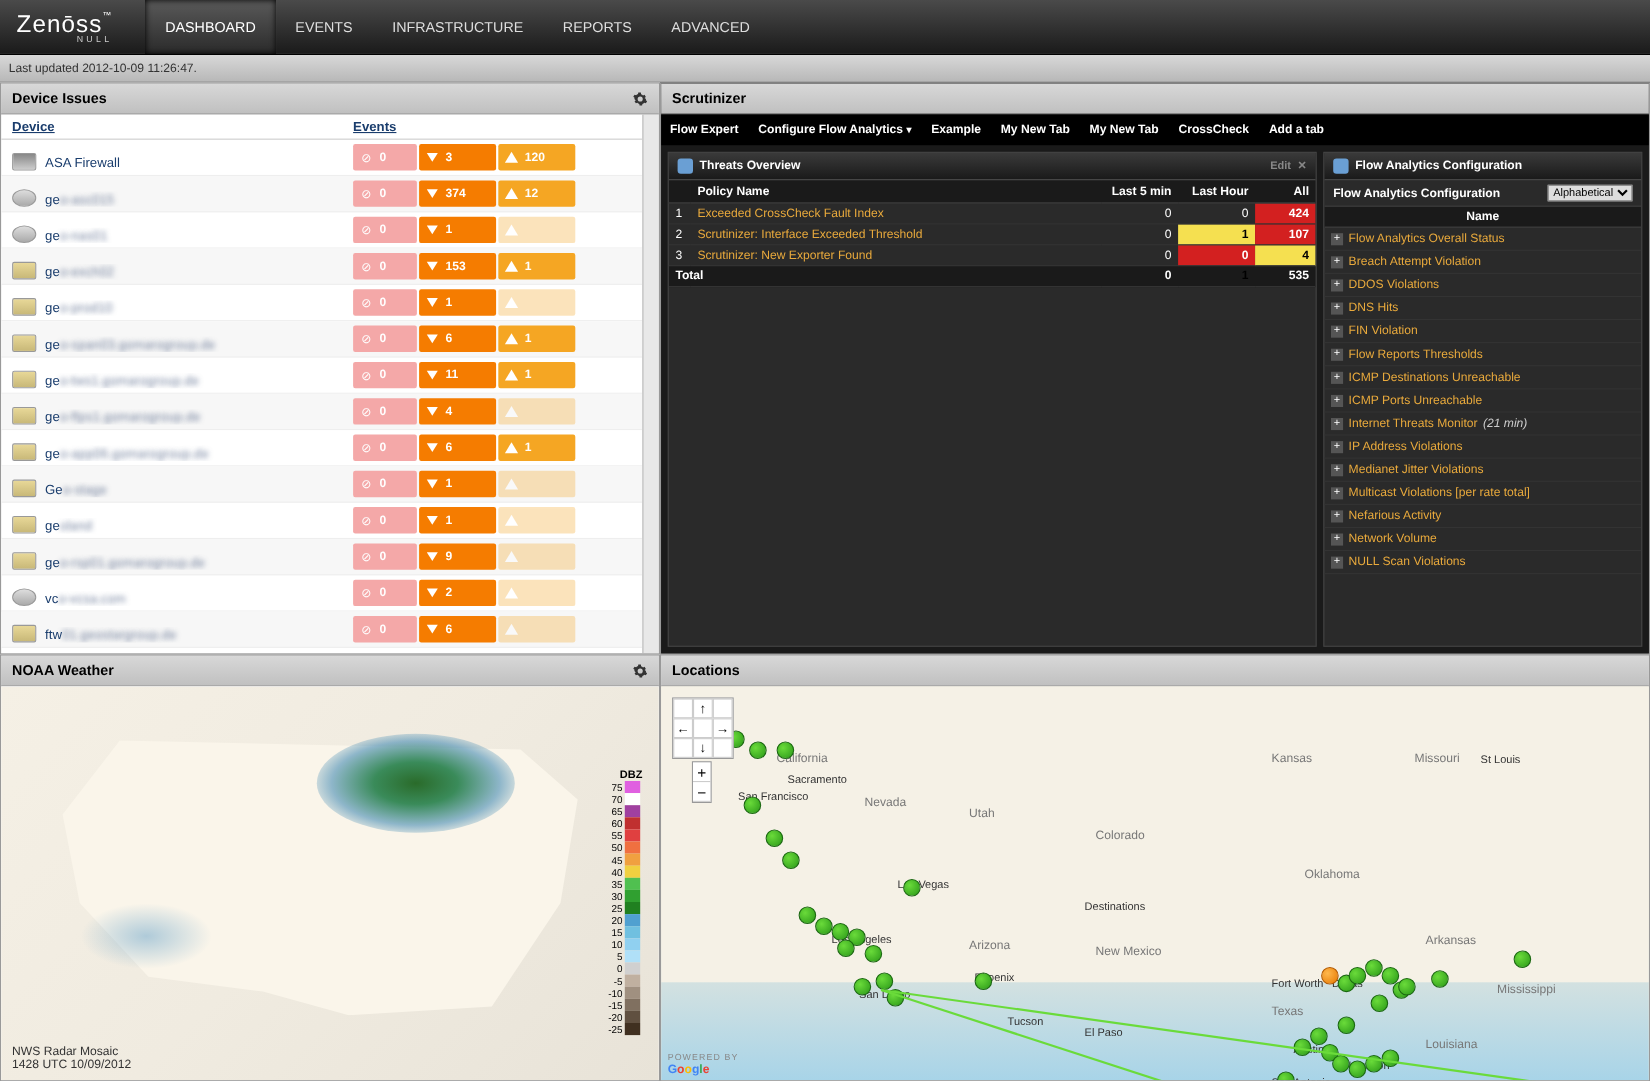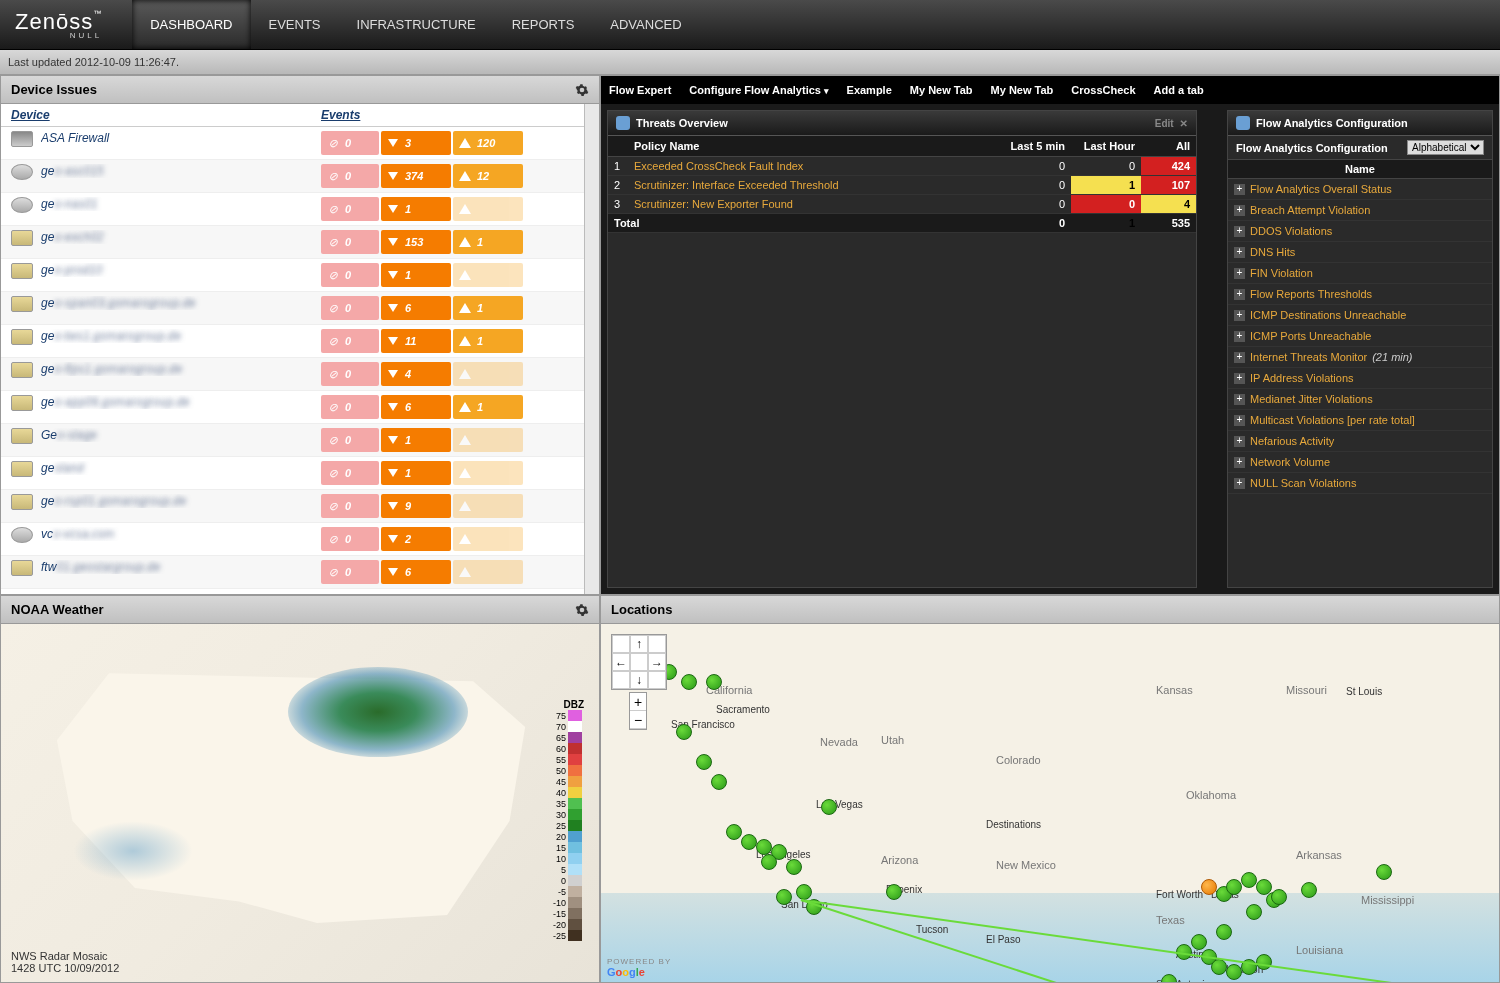--- a/index.html
+++ b/index.html
@@ -13,21 +13,21 @@
   .statusbar { background: linear-gradient(#d8d8d8,#b8b8b8); height: 25px; line-height: 25px; padding: 0 8px; font-size: 11px; color: #333; border-bottom:1px solid #999;}
   .dash { display: grid; grid-template-columns: 600px 1fr; grid-template-rows: 520px 1fr; gap: 0; height: 908px; }
   .panel { background: #ddd; border: 1px solid #999; display:flex; flex-direction:column; overflow:hidden;}
   .panel-head { background: linear-gradient(#d8d8d8,#c0c0c0); padding: 6px 10px; font-weight: bold; font-size: 13px; display:flex; justify-content:space-between; align-items:center; border-bottom:1px solid #999;}
   .gear { width:14px;height:14px; cursor:pointer; }
   .gear svg{width:14px;height:14px;fill:#333;}
   .di-body { flex:1; overflow:auto; background:#fff;}
   .di-hdr { display:flex; padding:4px 10px; border-bottom:1px solid #ccc; font-weight:bold; color:#1a3d6d;}
   .di-hdr span { text-decoration: underline; cursor:pointer;}
   .di-hdr .hd-dev{width:310px;}
-  .di-row { display:flex; align-items:flex-start; padding:4px 10px; border-bottom:1px solid #eee;}
+  .di-row { display:flex; align-items:flex-end; padding:4px 10px; border-bottom:1px solid #eee;}
   .di-row:nth-child(even){background:#f7f7f7;}
   .dev-icon{width:22px;height:16px;margin-right:8px; background:#ccc; border-radius:2px; border:1px solid #999;}
   .dev-icon.fw{background:linear-gradient(#888,#ccc);}
   .dev-icon.srv{background:linear-gradient(#e8d898,#c8b878);}
   .dev-icon.disk{background:linear-gradient(#ddd,#aaa); border-radius:50%;}
   .dev-name{width:280px; color:#1a3d6d; cursor:pointer; white-space:nowrap; overflow:hidden;}
   .dev-name .blur{color:transparent; text-shadow:0 0 5px rgba(60,80,120,0.7);}
   .badges{display:flex; gap:2px;}
   .badge{display:flex;align-items:center; height:24px; color:#fff; font-size:11px; border-radius:2px;}
   .badge.crit{background:#f4a8a8;width:58px;}
@@ -40,21 +40,21 @@
 
   .scrut{background:#2a2a2a;}
   .scrut .panel-head{background:linear-gradient(#d8d8d8,#c0c0c0);}
   .scrut-body{flex:1;background:#1a1a1a;display:flex;flex-direction:column;overflow:hidden;}
   .scrut-tabs{background:#000;display:flex;padding:4px 8px;gap:18px;align-items:center;}
   .scrut-tab{color:#fff;font-size:11px;font-weight:bold;cursor:pointer;padding:4px 0;}
   .scrut-tab .chev{font-size:9px;}
   .scrut-content{flex:1;display:flex;gap:6px;padding:6px;overflow:hidden;}
   .scard{background:#2a2a2a;border:1px solid #444;display:flex;flex-direction:column;overflow:hidden;}
   .scard.threats{flex:0 0 590px;}
-  .scard.fac{flex:1;margin-left:24px;}
+  .scard.fac{flex:1;}
   .scard-head{background:linear-gradient(#3a3a3a,#1a1a1a);color:#fff;padding:5px 8px;font-size:11px;font-weight:bold;display:flex;align-items:center;gap:6px;border-bottom:1px solid #555;}
   .scard-head .spacer{flex:1;}
   .scard-head .edit{color:#888;font-size:10px;cursor:pointer;}
   .usr-icn{width:14px;height:14px;background:#6a9fd4;border-radius:3px;}
   .scard-sub{background:#2a2a2a;color:#fff;padding:4px 8px;font-size:11px;font-weight:bold;display:flex;align-items:center;border-bottom:1px solid #444;}
   .scard-sub select{font-size:10px;background:#ddd;border:1px solid #888;margin-left:6px;}
   .t-tbl{width:100%;border-collapse:collapse;font-size:11px;}
   .t-tbl th{background:#1a1a1a;color:#fff;text-align:left;padding:4px 6px;border-bottom:1px solid #444;font-weight:bold;}
   .t-tbl th.r{text-align:right;}
   .t-tbl td{padding:3px 6px;color:#fff;border-bottom:1px solid #333;}
@@ -118,21 +118,21 @@
 
 <div class="dash">
 
   <div class="panel" style="grid-column:1;grid-row:1;">
     <div class="panel-head">
       <span>Device Issues</span>
       <span class="gear"><svg viewBox="0 0 24 24">
             <path d="M12 8a4 4 0 100 8 4 4 0 000-8zm9 4a8 8 0 01-.2 1.8l2 1.6-2 3.4-2.4-1a8 8 0 01-3 1.8l-.4 2.6h-4l-.4-2.6a8 8 0 01-3-1.8l-2.4 1-2-3.4 2-1.6A8 8 0 013 12a8 8 0 01.2-1.8l-2-1.6 2-3.4 2.4 1a8 8 0 013-1.8L9 2h4l.4 2.6a8 8 0 013 1.8l2.4-1 2 3.4-2 1.6A8 8 0 0121 12z"></path>
           </svg></span>
     </div>
-    <div style="display:flex;flex:1;overflow:hidden;font-style:italic;">
+    <div style="display:flex;flex:1;overflow:hidden;">
     <div class="di-body">
       <div class="di-hdr">
         <span class="hd-dev">Device</span>
         <span>Events</span>
       </div>
       <div id="di-rows">
             <div class="di-row">
               <span class="dev-icon fw"></span>
   <span class="dev-name">ASA Firewall<span class="blur"></span></span>
   <span class="badges">
@@ -440,20 +440,23 @@
                 </span>
   </span>
             </div>
           </div>
     </div>
     <div class="scrollbar"></div>
     </div>
   </div>
 
   <div class="panel scrut" style="grid-column:2;grid-row:1;">
+    <div class="panel-head">
+        <span>Scrutinizer</span>
+      </div>
     <div class="scrut-body">
       <div class="scrut-tabs" id="scrut-tabs">
           <span class="scrut-tab">Flow Expert</span>
           <span class="scrut-tab">Configure Flow Analytics <span class="chev">▾</span></span>
           <span class="scrut-tab">Example</span>
           <span class="scrut-tab">My New Tab</span>
           <span class="scrut-tab">My New Tab</span>
           <span class="scrut-tab">CrossCheck</span>
           <span class="scrut-tab">Add a tab</span>
         </div>
@@ -696,21 +699,21 @@
 
   <div class="panel" style="grid-column:2;grid-row:2;">
     <div class="panel-head">
         <span>Locations</span>
       </div>
     <div class="loc-body">
       <div class="map">
         <div class="land"></div>
         <div id="map-labels">
             <div class="map-lbl" style="left: 105px; top: 60px;">California</div>
-            <div class="map-lbl" style="left: 185px; top: 112px; margin-left: 34px;">Nevada</div>
+            <div class="map-lbl" style="left: 185px; top: 100px;">Nevada</div>
             <div class="map-lbl" style="left: 280px; top: 230px;">Arizona</div>
             <div class="map-lbl" style="left: 280px; top: 110px;">Utah</div>
             <div class="map-lbl" style="left: 395px; top: 235px;">New Mexico</div>
             <div class="map-lbl" style="left: 395px; top: 130px;">Colorado</div>
             <div class="map-lbl" style="left: 555px; top: 60px;">Kansas</div>
             <div class="map-lbl" style="left: 585px; top: 165px;">Oklahoma</div>
             <div class="map-lbl" style="left: 555px; top: 290px;">Texas</div>
             <div class="map-lbl" style="left: 685px; top: 60px;">Missouri</div>
             <div class="map-lbl" style="left: 695px; top: 225px;">Arkansas</div>
             <div class="map-lbl" style="left: 695px; top: 320px;">Louisiana</div>

